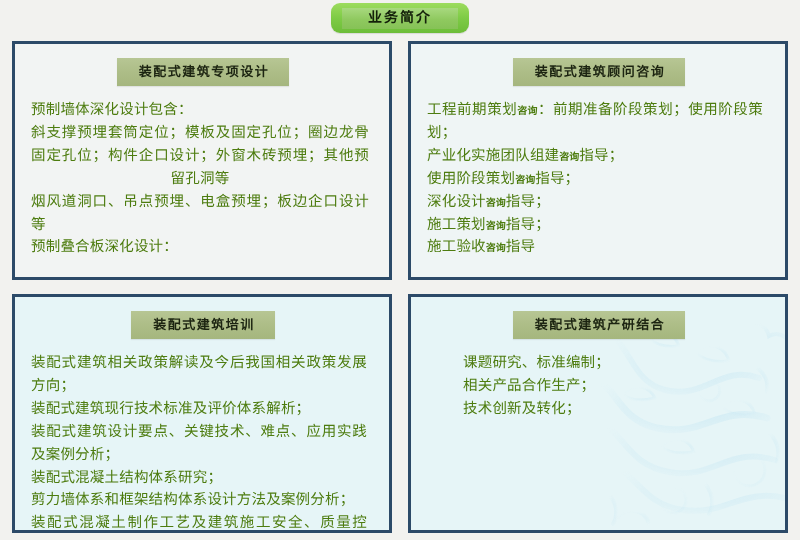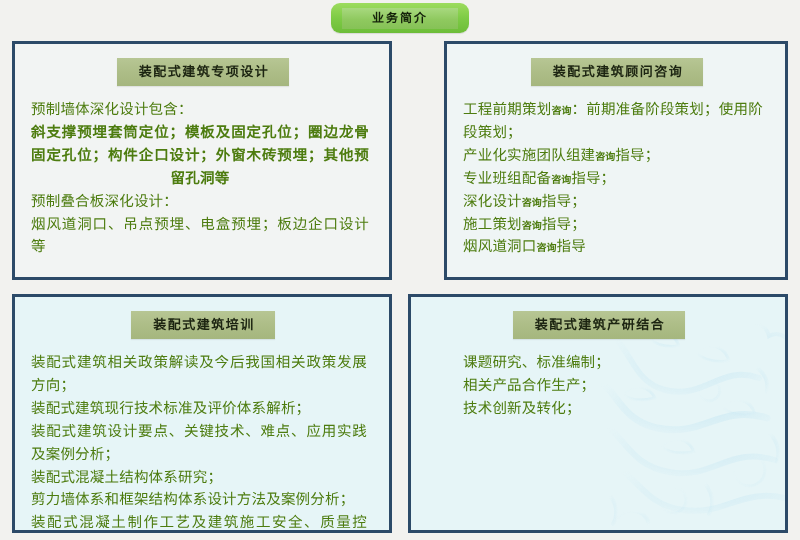--- a/index.html
+++ b/index.html
@@ -48,22 +48,22 @@
   }
   .header-banner-inner {
     width: 116px;
     height: 21px;
     background: linear-gradient(180deg, #a8d97f 0%, #8fc95f 55%, #86c257 100%);
     display: flex;
     align-items: center;
     justify-content: center;
   }
   .header-banner-text {
-    font-family: Liberation Serif, serif;
-    font-size: 12px;
+    font-family: Liberation Mono, monospace;
+    font-size: 14px;
     font-weight: bold;
     color: #14210a;
     letter-spacing: 2px;
     line-height: 1;
     white-space: nowrap;
   }
 
   
   .panel-grid {
     position: absolute;
@@ -84,21 +84,20 @@
     background: #e6f5f7;
     overflow: hidden;
     box-sizing: border-box;
   }
   
   .panel.pale {
     background: #f2f4f3;
   }
   .panel.pale-blue {
     background: #eff5f5;
-    margin-left: 36px;
   }
 
   
   .watermark {
     position: absolute;
     right: -18px;
     bottom: -14px;
     width: 250px;
     height: 250px;
     opacity: 0.55;
@@ -145,21 +144,20 @@
     text-justify: inter-character;
     letter-spacing: 0.2px;
   }
   .panel-text p {
     margin: 0;
   }
   
   .panel-text p.justify-last {
     text-align: justify;
     text-align-last: center;
-    font-weight: bold;
   }
   .panel-text p.plain-last {
     text-align: justify;
     text-align-last: left;
   }
   
   .ann {
     font-family: "DejaVu Serif", "Liberation Serif", serif;
     font-size: 10px;
     font-weight: bold;
@@ -187,49 +185,49 @@
   <div class="panel-grid">
 
     <div class="panel pale">
       <div class="panel-body">
         <div class="panel-title-row">
           <span class="panel-title">装配式建筑专项设计</span>
         </div>
         <div class="panel-text tl-text">
           <p class="plain-last">预制墙体深化设计包含：</p>
           <p class="justify-last">斜支撑预埋套筒定位；模板及固定孔位；圈边龙骨固定孔位；构件企口设计；外窗木砖预埋；其他预留孔洞等</p>
+          <p class="plain-last">烟风道洞口、吊点预埋、电盒预埋；板边企口设计等</p>
           <p class="plain-last">预制叠合板深化设计：</p>
-          <p class="plain-last">烟风道洞口、吊点预埋、电盒预埋；板边企口设计等</p>
         </div>
       </div>
     </div>
 
     <div class="panel pale-blue">
       <div class="panel-body">
         <div class="panel-title-row">
           <span class="panel-title">装配式建筑顾问咨询</span>
         </div>
         <div class="panel-text tr-text">
           <p class="plain-last">
             <span>工程前期策划</span><span class="ann">咨询</span><span>：前期准备阶段策划；使用阶段策划；</span>
           </p>
           <p class="plain-last">
             <span>产业化实施团队组建</span><span class="ann">咨询</span><span>指导；</span>
           </p>
           <p class="plain-last">
-            <span>专业班组配备</span><span class="ann">咨询</span><span>指导；</span>
+            <span>使用阶段策划</span><span class="ann">咨询</span><span>指导；</span>
           </p>
           <p class="plain-last">
             <span>深化设计</span><span class="ann">咨询</span><span>指导；</span>
           </p>
           <p class="plain-last">
             <span>施工策划</span><span class="ann">咨询</span><span>指导；</span>
           </p>
           <p class="plain-last">
-            <span>烟风道洞口</span><span class="ann">咨询</span><span>指导</span>
+            <span>施工验收</span><span class="ann">咨询</span><span>指导</span>
           </p>
         </div>
       </div>
     </div>
 
     <div class="panel">
       <div class="panel-body">
         <div class="panel-title-row">
           <span class="panel-title">装配式建筑培训</span>
         </div>

